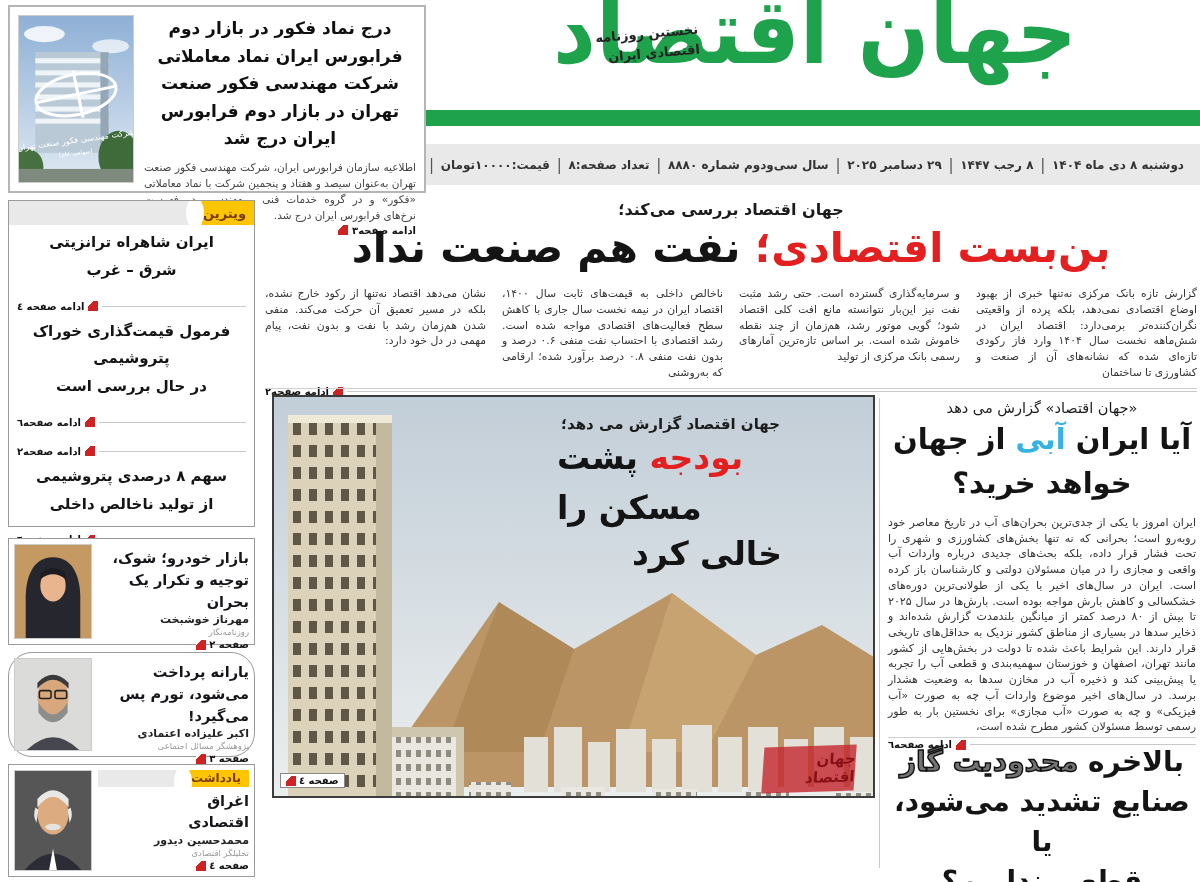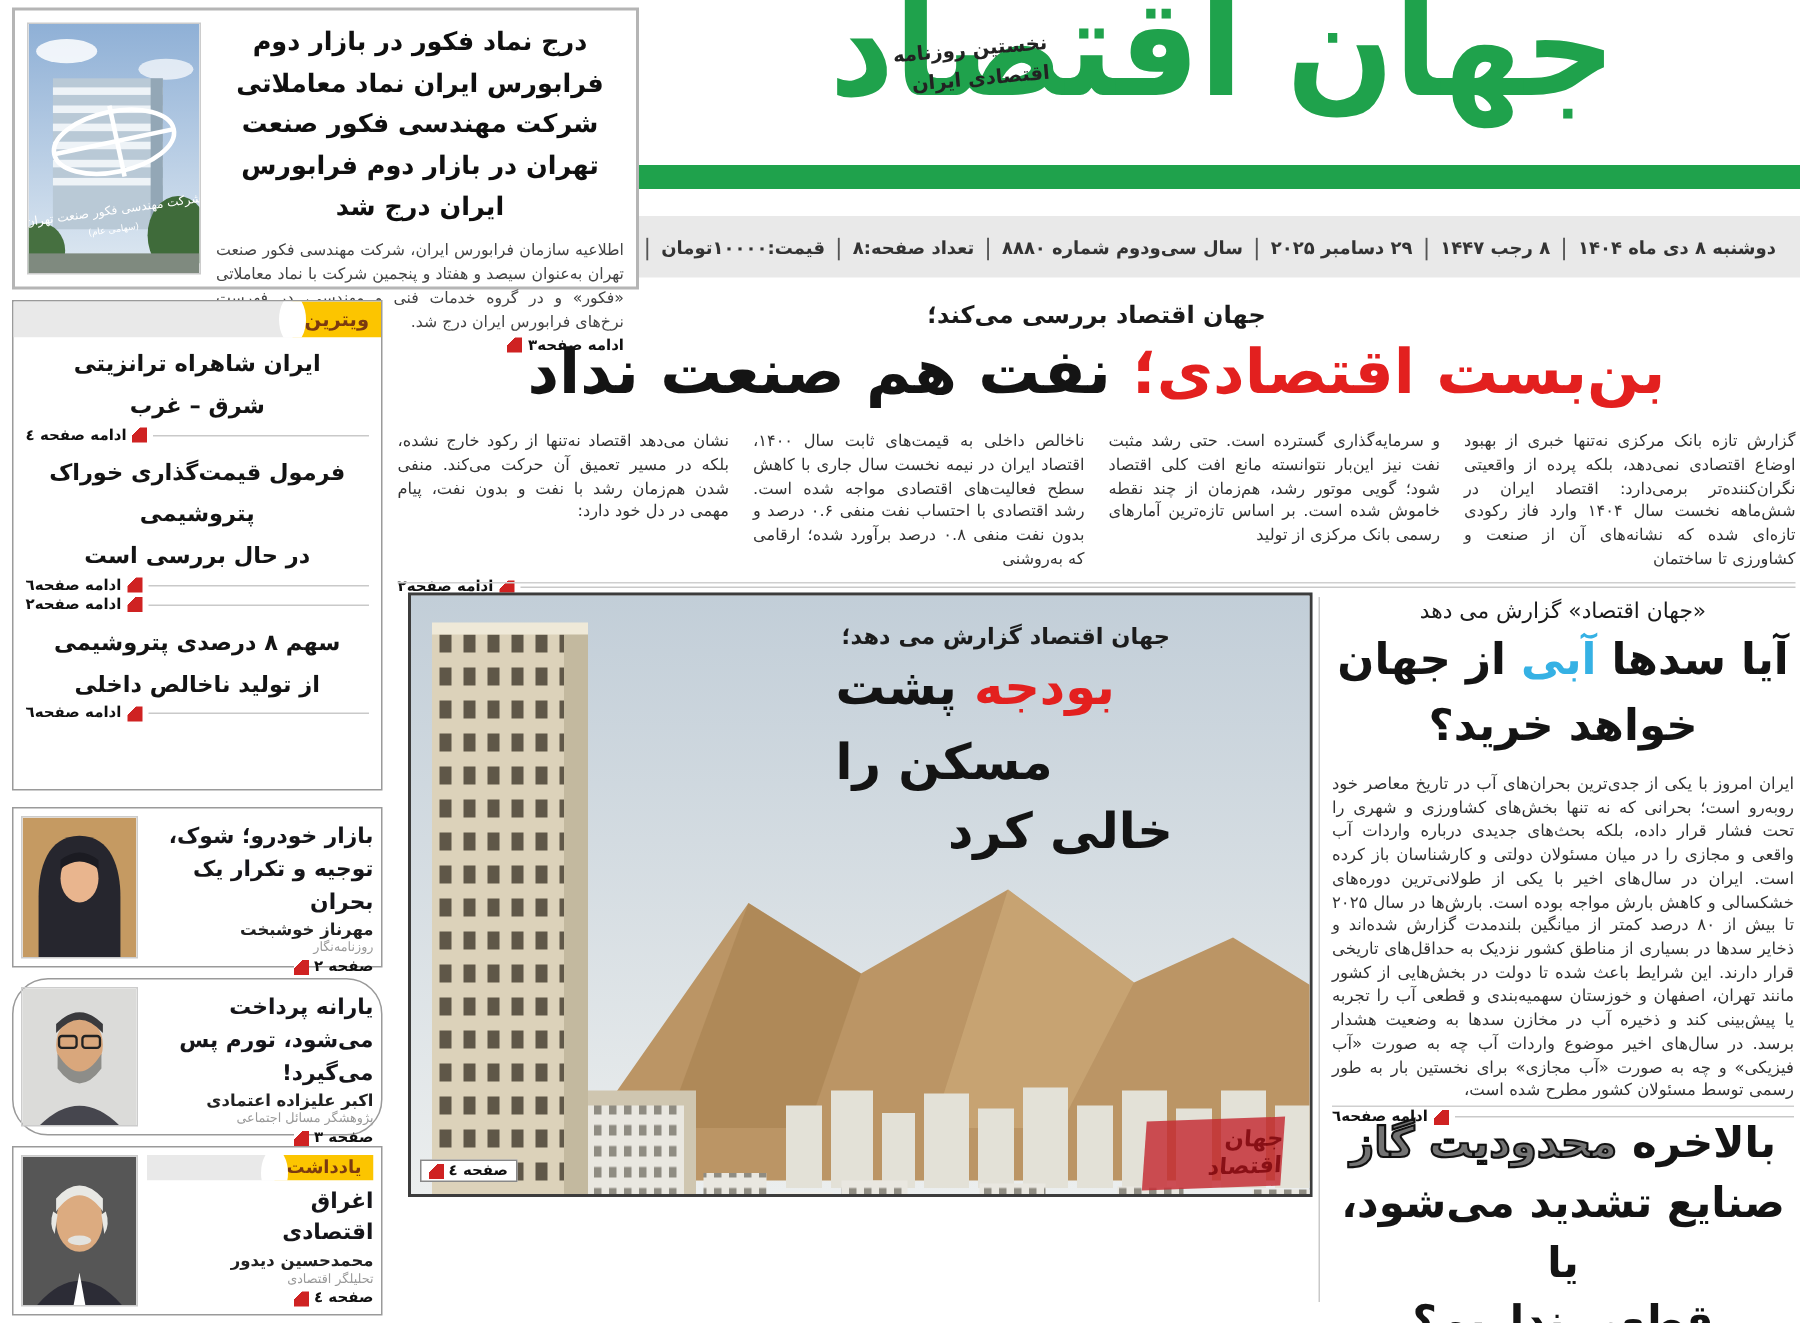--- a/index.html
+++ b/index.html
@@ -10,21 +10,21 @@
   .prelines { white-space:pre-line; }
 
   
   .logo { color:#1fa24c; font-size:84px; font-weight:bold; text-align:center; transform:scaleY(1.08); line-height:1.2; }
   .tagline { font-size:13px; font-weight:bold; color:#222; text-align:right; transform:rotate(-5deg); line-height:1.5; }
   .green-bar { background:#1fa24c; }
   .datebar { background:#e9e9e9; display:flex; align-items:center; justify-content:space-between; padding:0 16px; font-size:12px; font-weight:bold; color:#333; }
   .datebar .pipe { color:#555; font-weight:normal; font-size:15px; }
 
   
-  .tag { display:flex; align-items:center; gap:4px; }
+  .tag { display:flex; align-items:center; gap:4px;margin-top:16px; }
   .tag-line { flex:1; border-top:1px solid #c9c9c9; }
   .tag-ico { width:10px; height:10px; background:linear-gradient(135deg,#fff 0 28%,#cf2222 28%); flex:0 0 auto; }
   .tag-txt { font-size:10px; font-weight:bold; color:#111; white-space:nowrap; }
 
   
   .fakur { border:2px solid #b5b5b5; background:#fff; padding:8px; display:flex; gap:10px; }
   .fakur-text { flex:1; display:flex; flex-direction:column; }
   .fakur-h { font-size:17px; font-weight:bold; color:#101010; text-align:center; line-height:1.62; }
   .fakur-b { font-size:10.5px; color:#444; text-align:justify; line-height:1.55; margin-top:6px; }
   .fakur-photo { width:116px; flex:0 0 116px; border:1px solid #ccc; overflow:hidden; }
@@ -220,21 +220,21 @@
     <div class="ps-pagetag page-tag">
       <span class="tag-txt">صفحه ٤</span>
       <span class="tag-ico"></span>
     </div>
   </div>
 
   <div class="abs vline" style="left:879px; top:398px; height:470px;"></div>
 
   <div class="abs" style="left:888px; top:400px; width:308px;">
     <div class="rc-kicker">«جهان اقتصاد» گزارش می دهد</div>
-    <div class="rc-h"><span>آیا سدها </span><span class="blue">آبی</span><span> از جهان</span><br><span>خواهد خرید؟</span></div>
+    <div class="rc-h"><span>آیا ایران </span><span class="blue">آبی</span><span> از جهان</span><br><span>خواهد خرید؟</span></div>
     <div class="rc-body">ایران امروز با یکی از جدی‌ترین بحران‌های آب در تاریخ معاصر خود روبه‌رو است؛ بحرانی که نه تنها بخش‌های کشاورزی و شهری را تحت فشار قرار داده، بلکه بحث‌های جدیدی درباره واردات آب واقعی و مجازی را در میان مسئولان دولتی و کارشناسان باز کرده است. ایران در سال‌های اخیر با یکی از طولانی‌ترین دوره‌های خشکسالی و کاهش بارش مواجه بوده است. بارش‌ها در سال ۲۰۲۵ تا بیش از ۸۰ درصد کمتر از میانگین بلندمدت گزارش شده‌اند و ذخایر سدها در بسیاری از مناطق کشور نزدیک به حداقل‌های تاریخی قرار دارند. این شرایط باعث شده تا دولت در بخش‌هایی از کشور مانند تهران، اصفهان و خوزستان سهمیه‌بندی و قطعی آب را تجربه یا پیش‌بینی کند و ذخیره آب در مخازن سدها به وضعیت هشدار برسد. در سال‌های اخیر موضوع واردات آب چه به صورت «آب فیزیکی» و چه به صورت «آب مجازی» برای نخستین بار به طور رسمی توسط مسئولان کشور مطرح شده است،</div>
     <div class="tag" style="margin-top:4px;">
       <span class="tag-line"></span>
       <span class="tag-ico"></span>
       <span class="tag-txt">ادامه صفحه٦</span>
     </div>
   </div>
 
   <div class="abs hline" style="left:888px; top:737px; width:308px;"></div>
 

